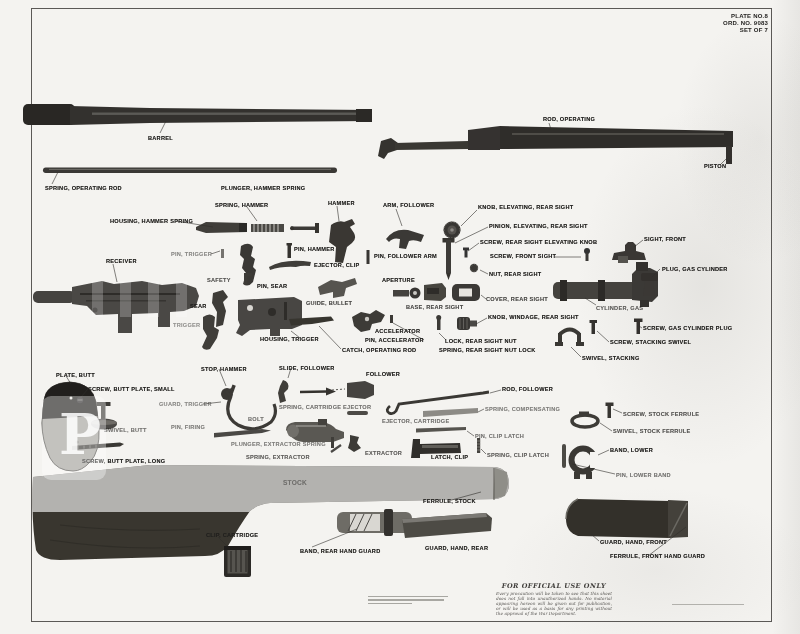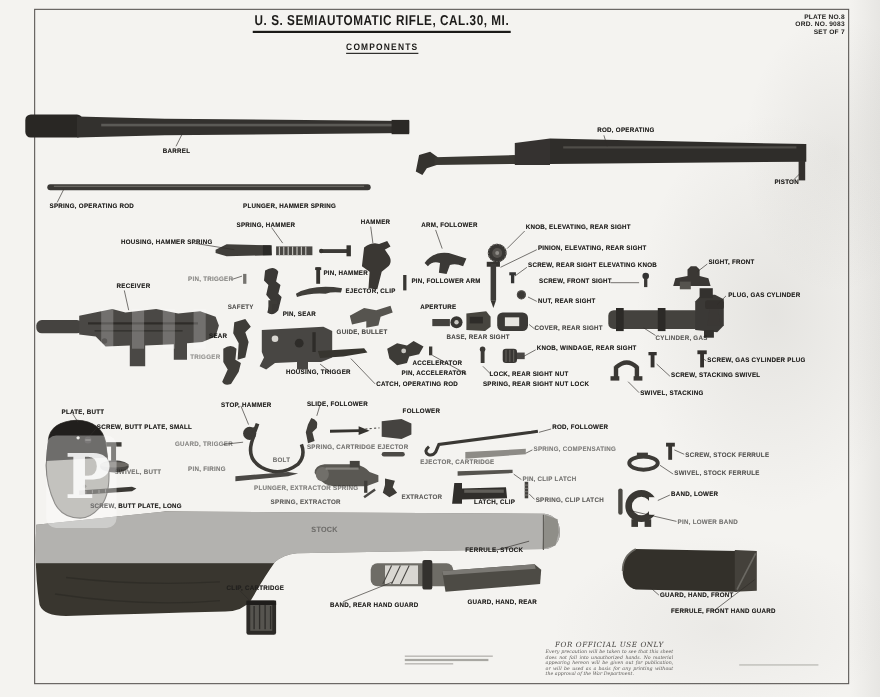--- a/index.html
+++ b/index.html
@@ -29,37 +29,33 @@
     position:absolute;white-space:nowrap;font-size:6px;font-weight:bold;letter-spacing:.25px;
     color:#21201e;transform:scaleX(.94);transform-origin:left top;
     text-shadow:0 0 .4px rgba(40,38,35,.45);
   }
   .wm-box{position:absolute;left:42px;top:396px;width:64px;height:84px;border-radius:9px;
     background:rgba(255,255,255,.35);}
   .wm-p{position:absolute;left:52px;top:404px;width:56px;font-family:"DejaVu Serif",serif;
     font-weight:bold;font-size:56px;color:rgba(255,255,255,.85);line-height:60px;text-align:center;}
   .official{position:absolute;left:496px;top:582px;width:116px;color:#3f3d3a;text-align:center;
     font-family:"DejaVu Serif",serif;font-style:italic;}
-  .official .oh{font-size:6.5px;font-weight:normal;letter-spacing:.5px;}
+  .official .oh{font-size:6.5px;font-weight:bold;letter-spacing:.5px;}
   .official .ot{margin-top:1px;font-size:4.3px;line-height:1.18;text-align:justify;opacity:.85;}
   .pub-block{position:absolute;left:368px;top:596px;width:82px;}
   .pub-block .pl{height:1.3px;background:#8f8d88;opacity:.75;margin-bottom:2.2px;}
   .br-line{position:absolute;left:672px;top:604px;width:72px;height:1.4px;background:#a3a19c;opacity:.8;}
 </style>
 </head>
 <body>
 
 <div class="plate">
 
   <div class="frame"></div>
 
-  <div class="header">
-    <h1>U. S. SEMIAUTOMATIC RIFLE, CAL.30, MI.</h1><br>
-    <span class="subtitle">COMPONENTS</span>
-  </div>
 
   <div class="plate-info">
     <div>PLATE NO.8</div>
     <div>ORD. NO. 9083</div>
     <div>SET OF 7</div>
   </div>
 
   <svg class="art" width="800" height="634" viewBox="0 0 800 634">
     <defs>
       <clipPath id="stockclip">

